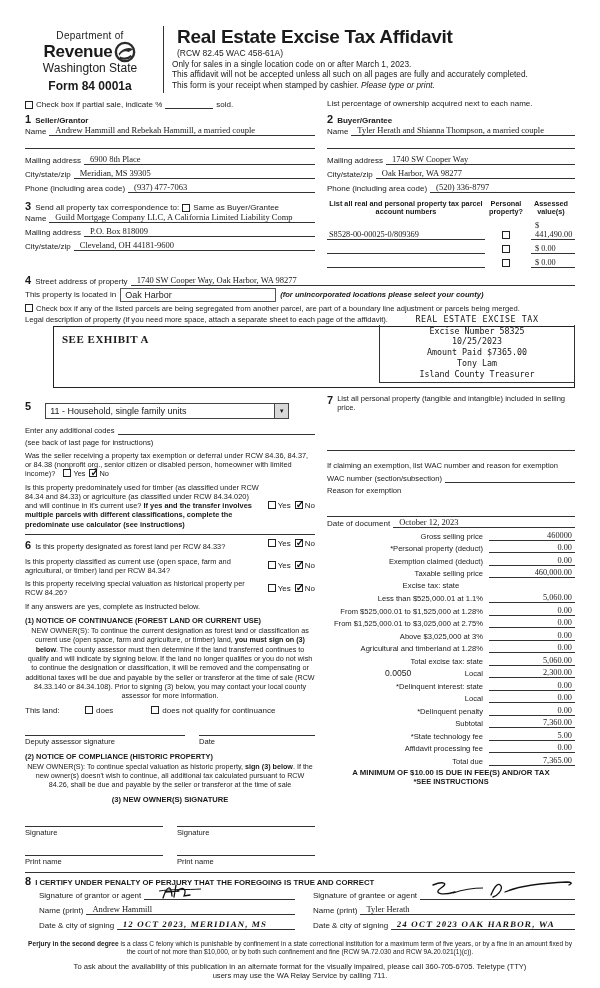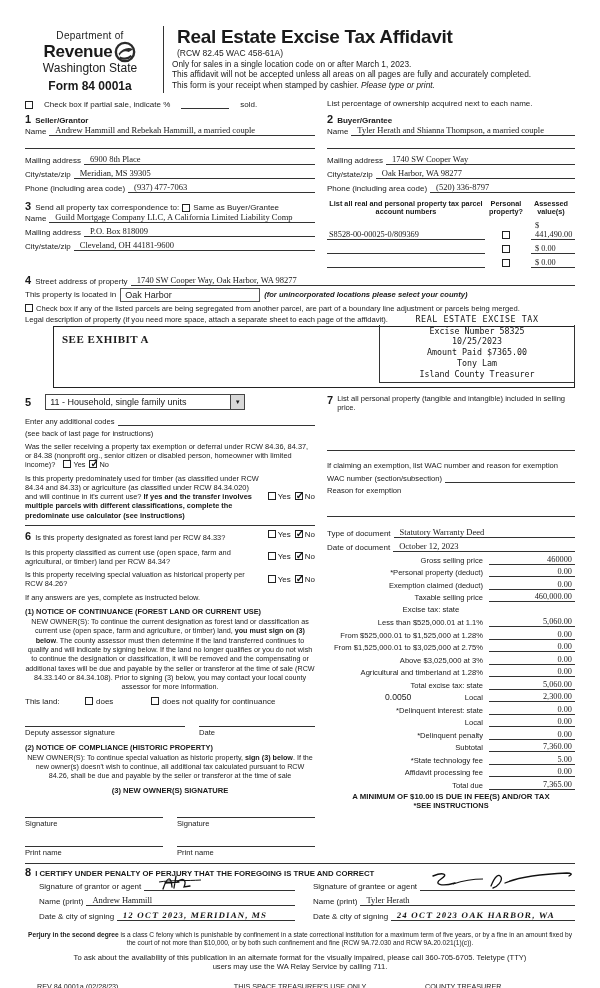--- a/index.html
+++ b/index.html
@@ -52,36 +52,36 @@
   
   .ptab-h { display:flex; font-weight:bold; font-size:7.3px; text-align:center; line-height:1.15; }
   .ptab-r { display:flex; align-items:flex-end; margin-top:4px; }
   .ptab-num { width:158px; border-bottom:1px solid #333; min-height:10px;
               font-family:"Liberation Serif",serif; font-size:8.3px; padding-left:2px; }
   .ptab-cb { width:42px; text-align:center; }
   .ptab-val { flex:1; border-bottom:1px solid #333; min-height:10px; margin-left:4px;
               font-family:"Liberation Serif",serif; font-size:8.3px; padding-left:4px; }
 
   
-  .county-box { display:inline-block; width:140px; border:1px solid #555;
+  .county-box { display:inline-block; width:156px; border:1px solid #555;
                 padding:1px 4px; font-size:9px; margin:0 4px; }
 
   
   .legalwrap { position:relative; margin:2px 0 6px 28px; }
   .legalbox { border:1.3px solid #222; height:62px; padding:6px 8px; }
   .exhibit { font-family:"Liberation Serif",serif; font-weight:bold; font-size:11px; letter-spacing:.5px; }
   .stamp { position:absolute; right:0px; top:-12px; width:196px;
            font-family:"DejaVu Sans Mono", monospace; font-size:8.3px; color:#141414;
            text-align:center; line-height:1.3; }
   .stamp-title { letter-spacing:.6px; white-space:nowrap; }
   .stamp-box { border:1px solid #333; border-top:none; padding:1px 2px 3px 2px; }
 
   
-  .dropdown { display:flex; width:200px; border:1.2px solid #444; height:16px;
-              align-items:center; margin-left:10px; }
+  .dropdown { display:flex; width:244px; border:1.2px solid #444; height:16px;
+              align-items:center; margin-left:10px;margin-top:9px; }
   .dropdown .dtxt { flex:1; padding-left:4px; font-size:9px; }
   .dropdown .darrow { width:14px; align-self:stretch; border-left:1px solid #444;
               background:#d8d8d8; display:flex; align-items:center; justify-content:center;
               font-size:6px; }
 
   .q { font-size:7.4px; line-height:1.25; }
   .qrow { display:flex; margin-top:4px; }
   .qrow .q { flex:1; }
 
   .hrule { border-top:1px solid #333; margin:5px 0 4px 0; }
@@ -131,28 +131,28 @@
       <div class="formno">Form 84 0001a</div>
     </div>
     <div class="hdr-div"></div>
     <div class="hdr-right">
       <div class="title-row">
         <span class="title">Real Estate Excise Tax Affidavit</span>
         <span class="rcw">(RCW 82.45 WAC 458-61A)</span>
       </div>
       <div class="hdr-note">
         <div>Only for sales in a single location code on or after March 1, 2023.</div>
-        <div>This affidavit will not be accepted unless all areas on all pages are fully and accurately completed.</div>
+        <div>This affidavit will not be accepted unless all such on all pages are fully and accurately completed.</div>
         <div><span>This form is your receipt when stamped by cashier. </span><span class="it">Please type or print.</span></div>
       </div>
     </div>
   </div>
 
   <div style="display:flex; margin:2px 0 4px 0;">
-    <div style="width:290px; display:flex; align-items:flex-end;gap:8px;">
+    <div style="width:290px; display:flex; align-items:flex-end;">
       <span class="cb"></span>
       <span style="margin-left:3px;">Check box if partial sale, indicate %</span>
       <span class="blankline" style="width:48px; margin:0 3px;"></span>
       <span>sold.</span>
     </div>
     <div style="flex:1; margin-left:12px;">List percentage of ownership acquired next to each name.</div>
   </div>
 
   <div class="twocol">
     <div class="colL">
@@ -373,24 +373,20 @@
       <div class="blankline" style="margin-top:28px;"></div>
 
       <div style="margin-top:10px; font-size:7.6px;">If claiming an exemption, list WAC number and reason for exemption</div>
       <div class="frow" style="margin-top:3px;">
           <span class="lbl" style="font-size:7.6px;">WAC number (section/subsection)</span>
           <span class="fill"></span>
         </div>
       <div style="font-size:7.6px;">Reason for exemption</div>
       <div class="blankline" style="margin-top:12px;"></div>
 
-      <div class="frow" style="margin-top:10px;">
-          <span class="lbl">Type of document</span>
-          <span class="fill">Statutory Warranty Deed</span>
-        </div>
       <div class="frow">
           <span class="lbl">Date of document</span>
           <span class="fill">October 12, 2023</span>
         </div>
 
       <div class="taxline">
           <span class="tlbl">Gross selling price</span>
           <span class="tval">460000</span>
         </div>
       <div class="taxline">

